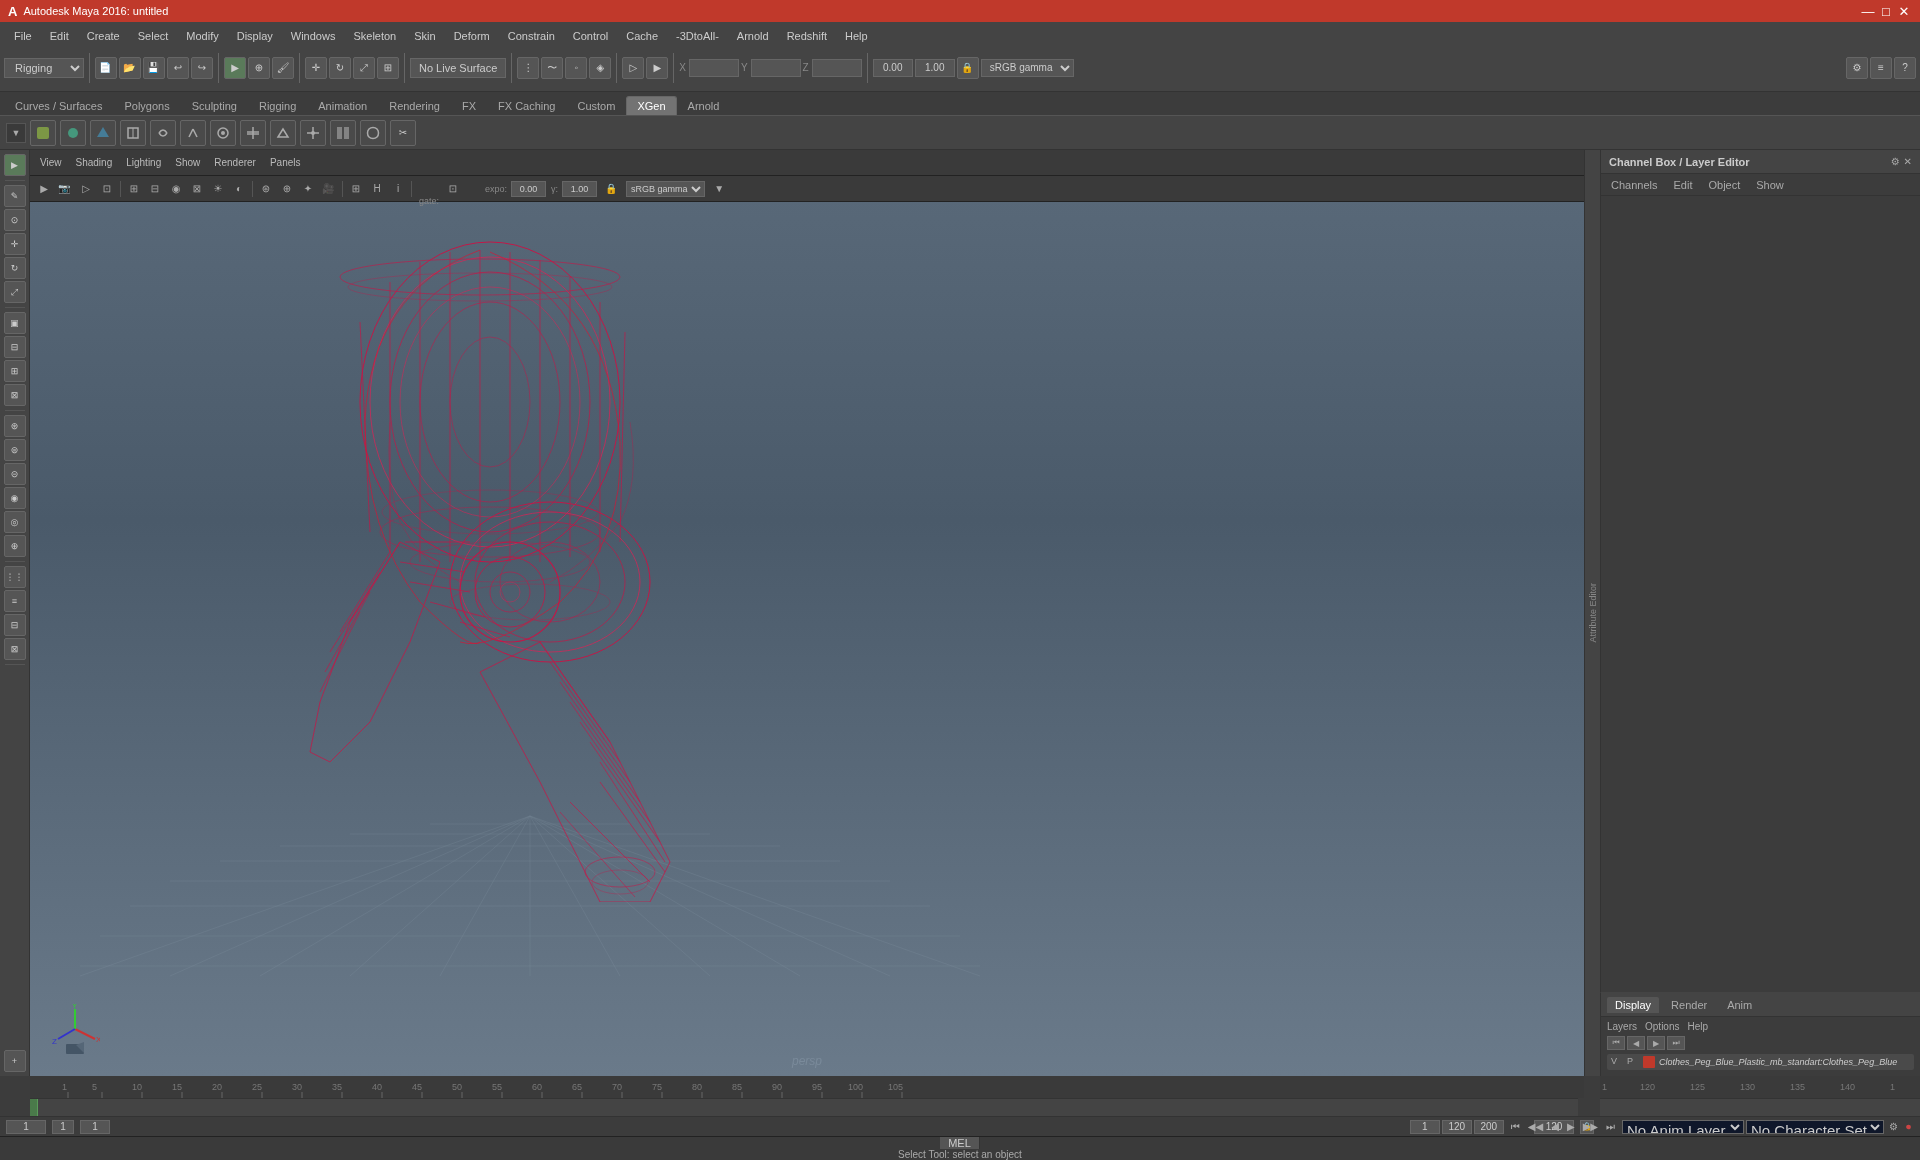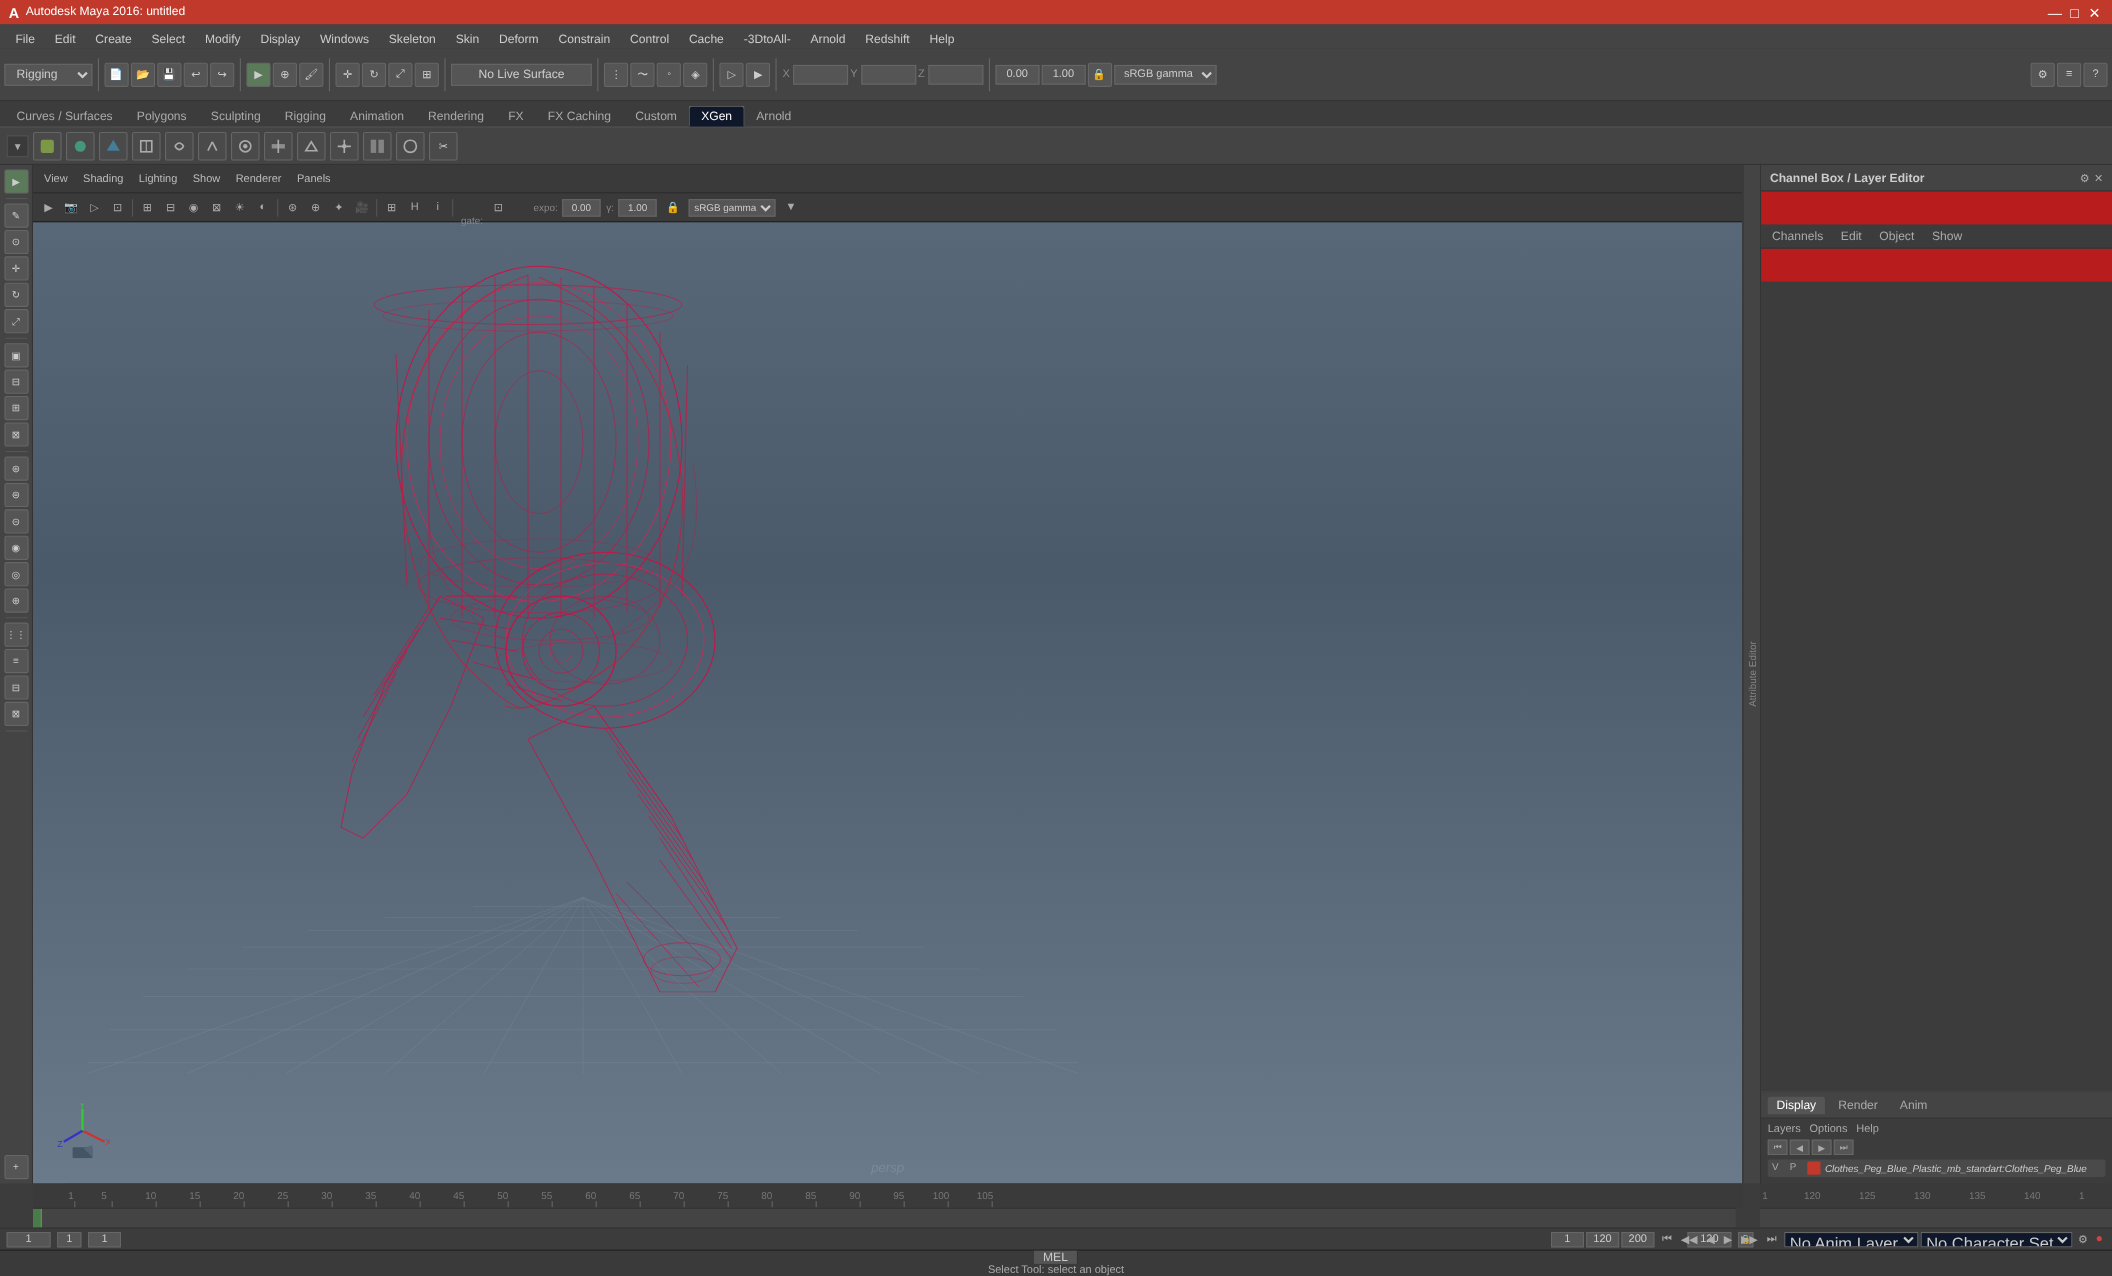--- a/index.html
+++ b/index.html
@@ -122,21 +122,21 @@
       display: flex;
       align-items: center;
       justify-content: center;
       border-radius: 2px;
     }
 
     .live-surface-btn {
       background: #555;
       border: 1px solid #666;
       color: #ccc;
-      padding: 2px 24px;
+      padding: 2px 8px;
       font-size: 11px;
       height: 20px;
       cursor: pointer;
     }
 
     
     #xgen-tab-bar {
       width: 100%;
       height: 24px;
       background: #3c3c3c;
@@ -152,21 +152,21 @@
     .xgen-tab {
       padding: 3px 10px;
       font-size: 11px;
       color: #aaa;
       cursor: pointer;
       border: 1px solid transparent;
       border-bottom: none;
       border-radius: 3px 3px 0 0;
     }
     .xgen-tab.active {
-      background: #0f172a;
+      background: #737373;
       color: #fff;
       border-color: #666;
     }
 
     
     #xgen-toolbar {
       width: 100%;
       height: 34px;
       background: #444;
       display: flex;
@@ -293,21 +293,20 @@
     #right-panel {
       position: absolute;
       top: 150px;
       right: 0;
       width: 320px;
       height: calc(100% - 150px - 84px);
       background: #b91c1c;
       border-left: 1px solid #333;
       display: flex;
       flex-direction: column;
-      gap: 30px;
     }
 
     #channel-box-header {
       height: 24px;
       background: #444;
       display: flex;
       align-items: center;
       justify-content: space-between;
       padding: 0 8px;
       border-bottom: 1px solid #333;

